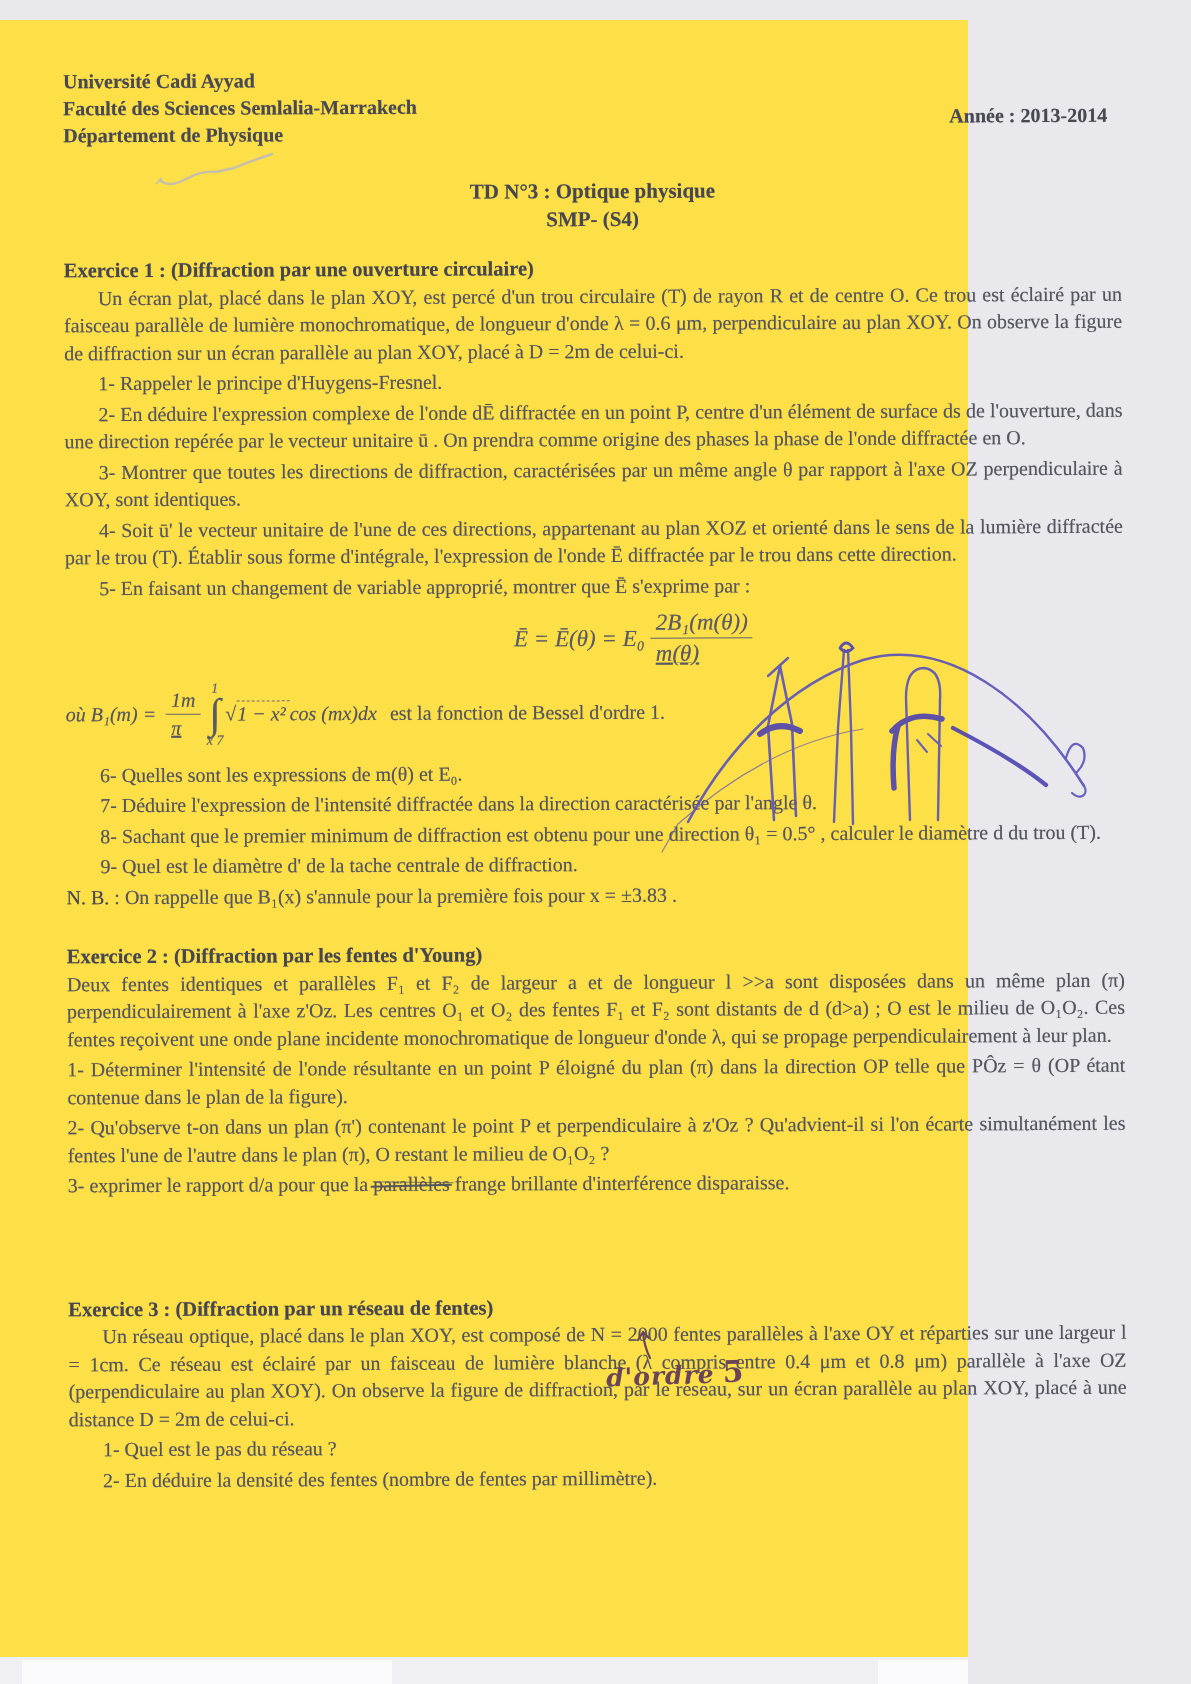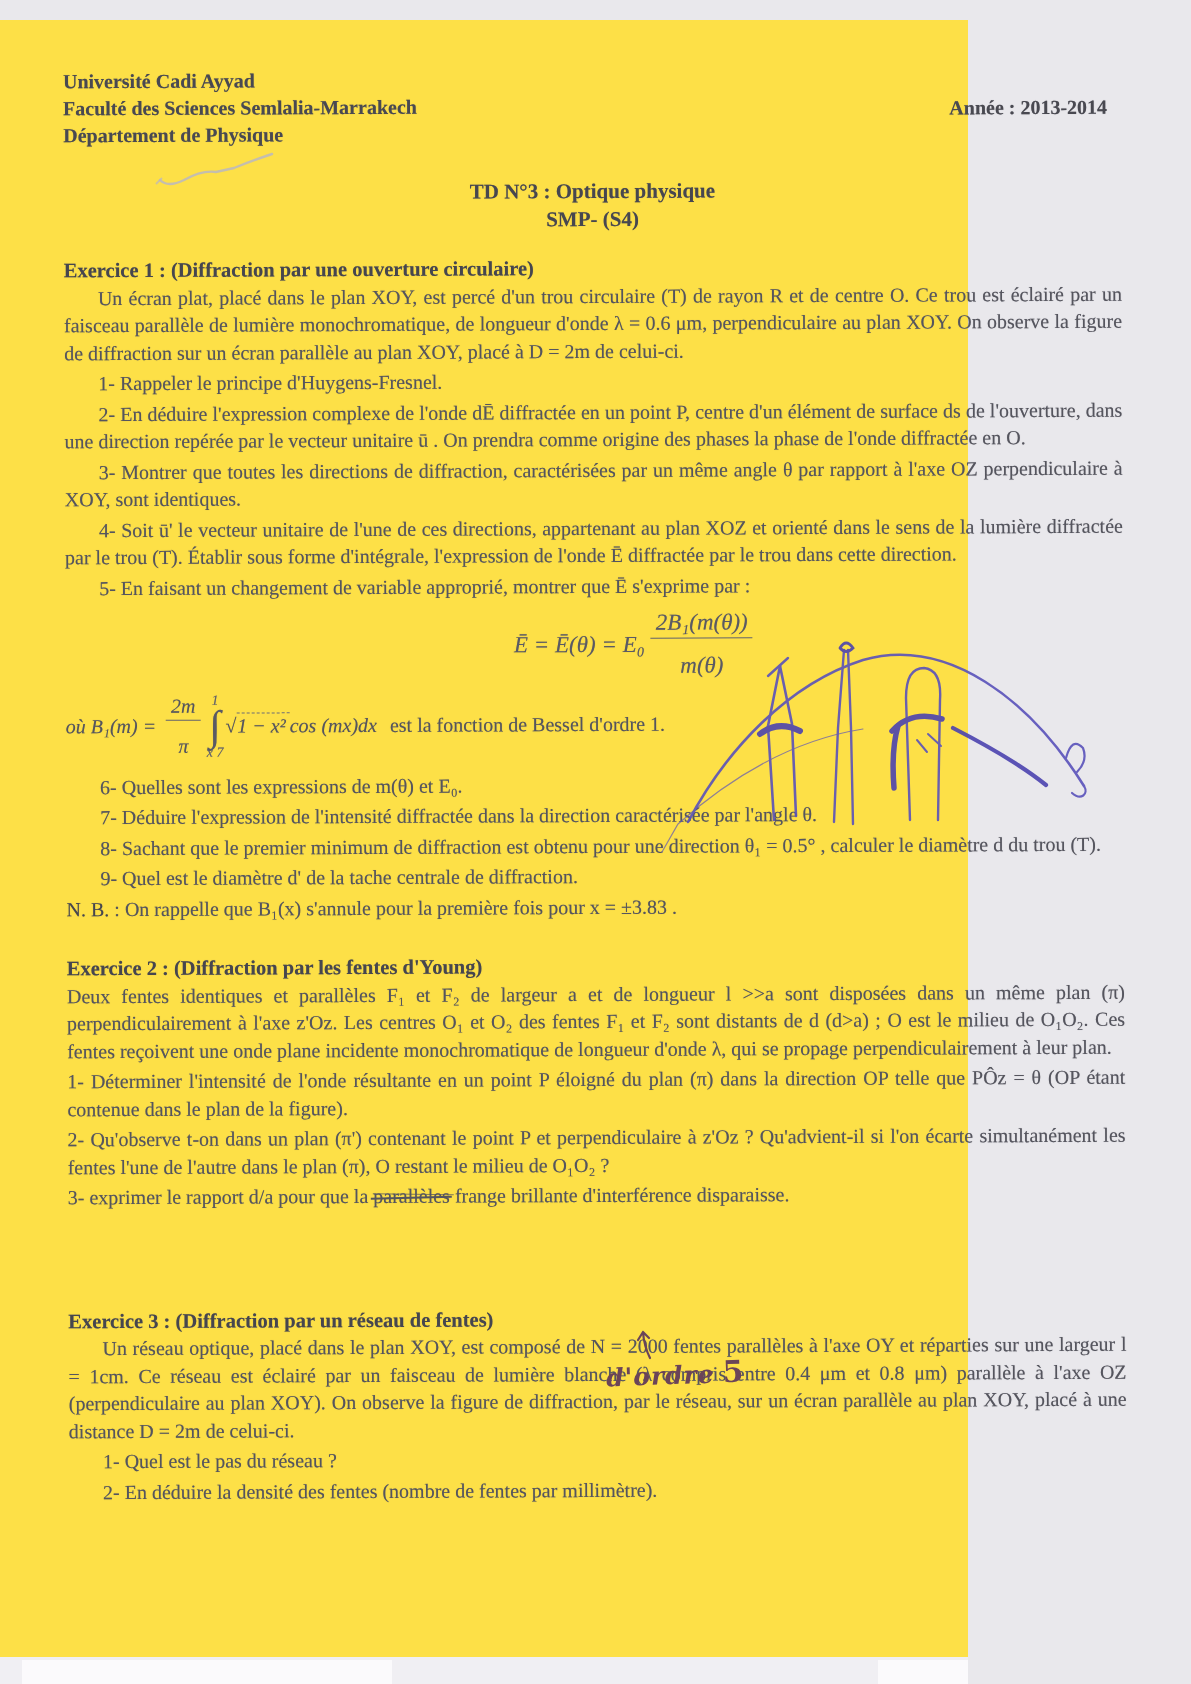--- a/index.html
+++ b/index.html
@@ -3,35 +3,35 @@
 <meta charset="utf-8">
 <style>
   html,body{margin:0;padding:0;}
   body{width:1191px;height:1684px;overflow:hidden;background:#e9e8ec;}
   .page{position:relative;width:968px;height:1684px;background:#fde047;
         font-family:"Liberation Serif", serif;color:#55555e;
         text-shadow:0 0 0.7px rgba(85,85,95,.5);margin-top:20px;}
   .content{position:absolute;left:66px;top:46px;width:1058px;transform:rotate(-0.25deg);}
   
   .hdr-line{font-weight:bold;font-size:20px;line-height:27px;color:#494951;margin:0;}
-  .year{position:absolute;right:14px;top:32px;font-weight:bold;font-size:20px;color:#494951;}
+  .year{position:absolute;right:14px;top:40px;font-weight:bold;font-size:20px;color:#494951;}
   .title-block{text-align:center;margin-top:30px;}
   .title-block div{font-weight:bold;font-size:21px;line-height:28px;color:#47474f;}
   
   p{margin:0;font-size:20px;line-height:27.5px;text-align:justify;}
   .ex-heading{font-weight:bold;font-size:20.5px;color:#46464e;margin-top:22px;text-align:left;}
   .indent{text-indent:34px;}
   .sp-top{margin-top:3px;}
   .math{font-style:italic;}
   
   .eqwrap{display:flex;justify-content:center;align-items:center;margin:10px 0 4px 0;
           transform:translateX(42px);font-style:italic;font-size:23px;color:#5a5a64;}
-  .frac{display:inline-block;vertical-align:middle;text-align:center;margin:0 6px;}
+  .frac{display:inline-block;vertical-align:middle;text-align:left;margin:0 6px;}
   .frac .num{display:block;border-bottom:1.6px solid #62626c;padding:0 5px 2px 5px;line-height:1.15;}
-  .frac .den{display:block;padding:14px 5px 0 5px;line-height:1.15;}
+  .frac .den{display:block;padding:2px 5px 0 5px;line-height:1.15;text-decoration:underline;}
   
   .bessel{margin-top:12px;font-size:20px;display:flex;align-items:center;text-align:left;}
   .bessel .math{margin-right:4px;}
   .intgrp{display:inline-flex;flex-direction:column;align-items:center;line-height:1;
           vertical-align:middle;margin:0 2px;font-style:italic;}
   .intgrp .lim{font-size:14px;color:#62626c;}
   .intgrp .intsign{font-size:42px;font-style:normal;line-height:0.9;color:#5a5a64;}
   .sqrt{font-style:italic;white-space:nowrap;text-align:center;}
   .radicand{border-top:1.6px dashed #6d6d77;padding:1px 4px 0 1px;}
   .strike{position:relative;}
@@ -84,21 +84,21 @@
       <span class="math">Ē = Ē(θ) = E₀</span>
       <span class="frac">
         <span class="num">2B₁(m(θ))</span>
         <span class="den">m(θ)</span>
       </span>
     </div>
 
     <div class="bessel">
       <span class="math">où  B₁(m) =</span>
       <span class="frac math">
-        <span class="num">2m</span>
+        <span class="num">1m</span>
         <span class="den">π</span>
       </span>
       <span class="intgrp">
         <span class="lim">1</span>
         <span class="intsign">∫</span>
         <span class="lim">x  7</span>
       </span>
       <span class="sqrt"><span>√</span><span class="radicand">1 − x²</span></span>
       <span class="math"> cos (mx)dx</span>
       <span style="margin-left:9px;">est la fonction de Bessel d'ordre 1.</span>

